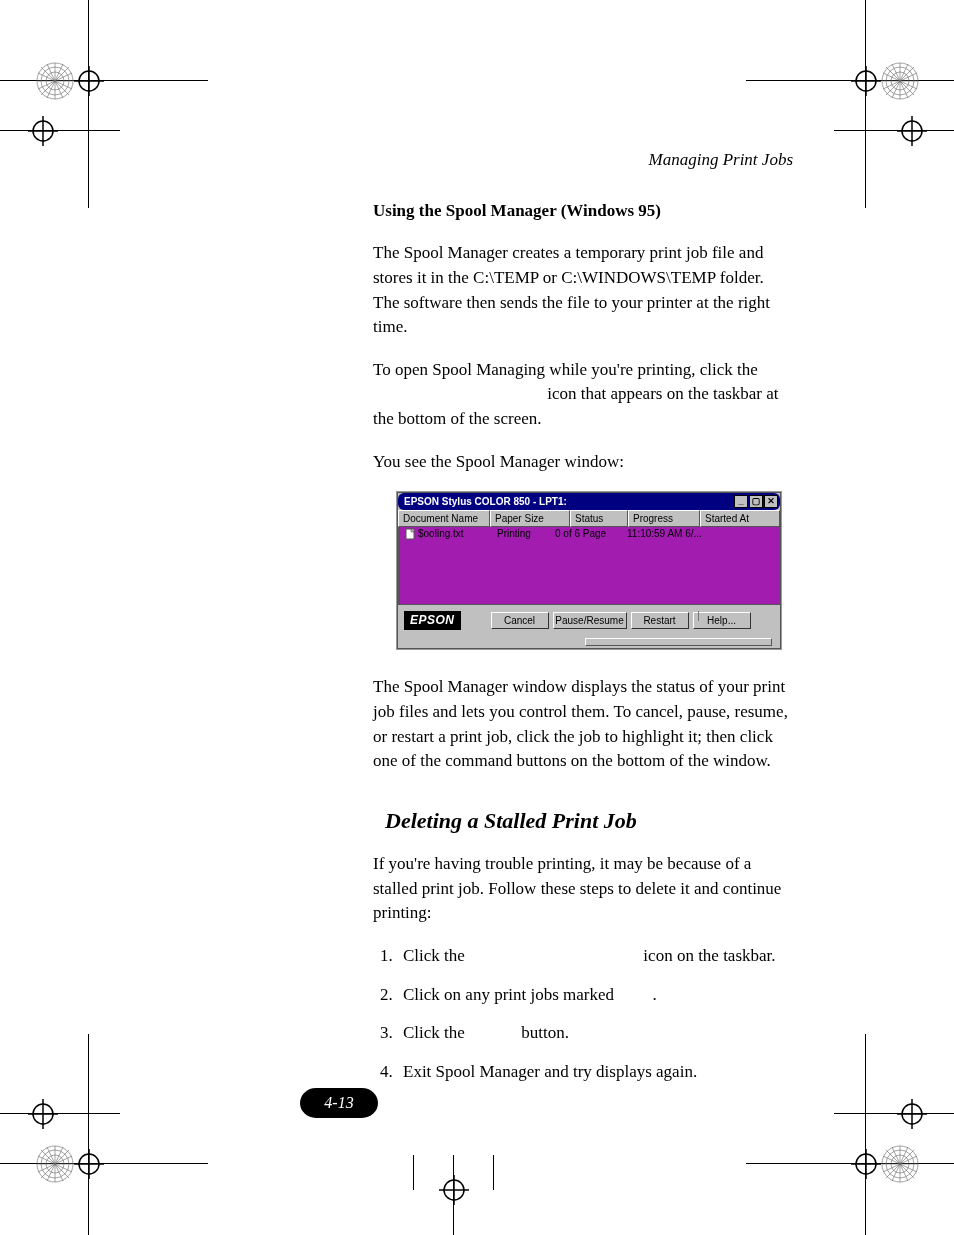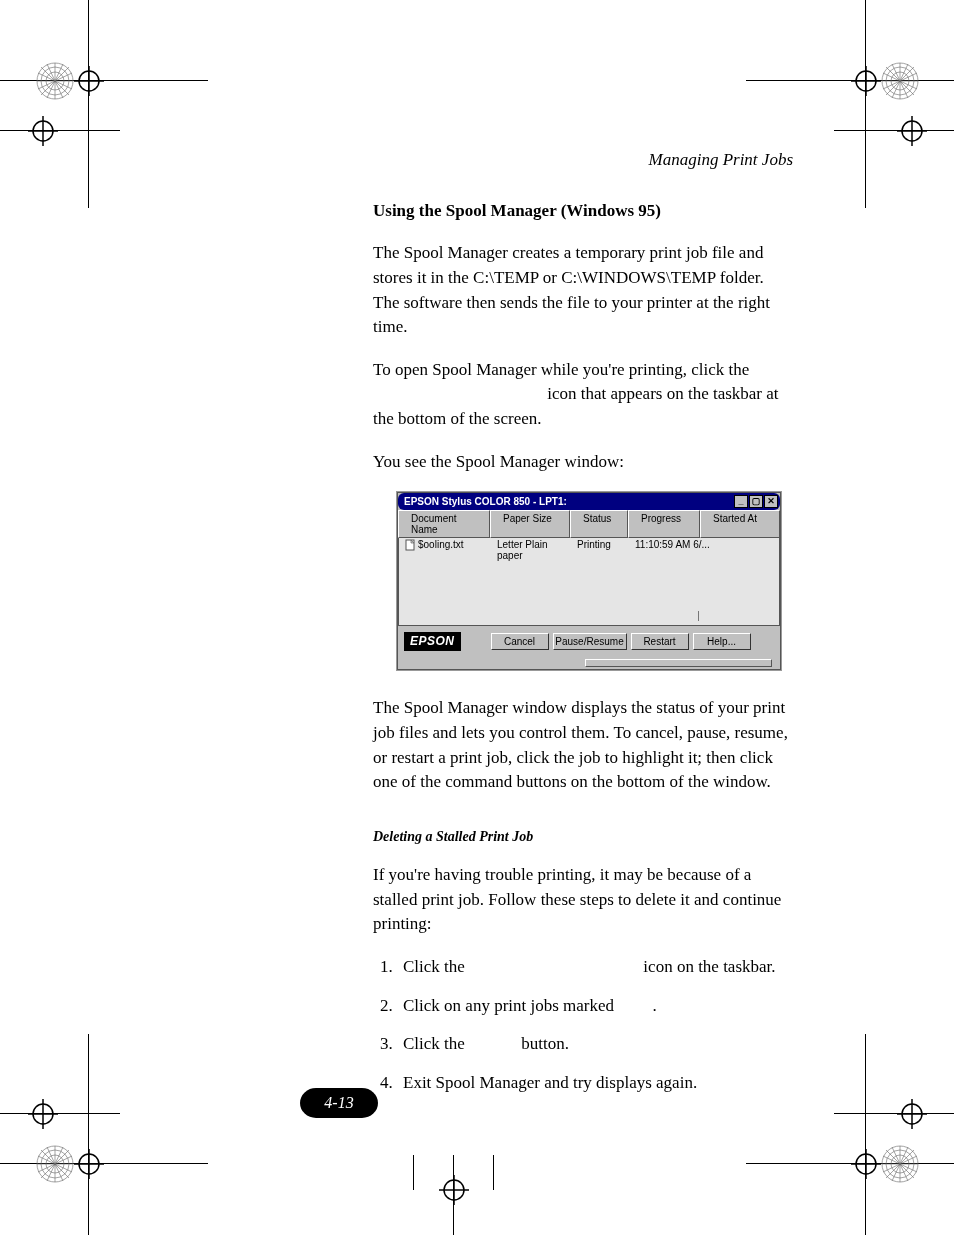--- a/index.html
+++ b/index.html
@@ -39,22 +39,22 @@
     line-height: 1.25;
   }
   p.body {
     font-size: 17px;
     line-height: 1.45;
     margin: 0 0 18px 0;
   }
   h2.subhead {
     font-style: italic;
     font-weight: bold;
-    font-size: 14px;
-    margin: 34px 0 18px 0;
+    font-size: 22px;
+    margin: 34px 0 18px 12px;
   }
   ol.steps {
     font-size: 17px;
     line-height: 1.45;
     padding-left: 24px;
     margin: 0;
   }
   ol.steps li { margin-bottom: 14px; padding-left: 6px; }
   .page-number-lozenge {
     position: absolute;
@@ -88,27 +88,27 @@
     align-items: center;
     padding: 2px 2px 2px 6px;
     font-size: 10px;
     font-weight: bold;
     border-radius: 6px;
   }
   .sw-title-btns { display: flex; gap: 0; }
   .sw-tb { width: 14px; height: 13px; background: #c0c0c0; border: 1px solid #000; box-sizing: border-box; display: flex; align-items: center; justify-content: center; font-size: 9px; color:#000; line-height:1; }
   .sw-tb + .sw-tb { margin-left: 1px; }
   .sw-headers { display: flex; background: #c0c0c0; }
-  .sw-h { border: 1px solid; border-color: #fff #555 #555 #fff; padding: 2px 12px; box-sizing: border-box; font-size: 10px; }
+  .sw-h { border: 1px solid; border-color: #fff #555 #555 #fff; padding: 2px 4px; box-sizing: border-box; font-size: 10px; }
   .sw-h.dn { width: 92px; }
   .sw-h.ps { width: 80px; }
   .sw-h.st { width: 58px; }
   .sw-h.pr { width: 72px; }
   .sw-h.sa { flex: 1; }
-  .sw-list { background: #e5e5e5; height: 88px; display: flex; font-size: 10px; padding: 1px 0 0 2px; box-sizing: border-box; border: 1px solid #555; border-top: none; }
+  .sw-list { background: #a21caf; height: 78px; display: flex; font-size: 10px; padding: 1px 0 0 2px; box-sizing: border-box; border: 1px solid #555; border-top: none; }
   .sw-c { box-sizing: border-box; padding: 0 4px; }
   .sw-c.dn { width: 92px; display:flex; align-items:flex-start; gap:2px;}
   .sw-c.ps { width: 80px; }
   .sw-c.st { width: 58px; }
   .sw-c.pr { width: 72px; }
   .sw-c.sa { flex: 1; }
   .sw-doc-icon { width:11px; height:12px; display:inline-block; }
   .sw-bottom { display: flex; align-items: center; padding: 6px 6px 8px 6px; gap: 30px; }
   .sw-logo { background:#000; color:#fff; font-style: italic; font-weight: bold; font-size: 12px; padding: 2px 6px 3px 6px; letter-spacing: 0.5px; }
   .sw-btns { display: flex; gap: 4px; }
@@ -279,21 +279,21 @@
   </div>
 
 <div class="page">
   <p class="running-head">Managing Print Jobs</p>
 
   <h1 class="section-title">Using the Spool Manager (Windows 95)</h1>
 
   <p class="body">The Spool Manager creates a temporary print job file and stores it in the C:\TEMP or C:\WINDOWS\TEMP folder. The software then sends the file to your printer at the right time.</p>
 
   <p class="body">
-    <span>To open Spool Manager while you're printing, click the</span>
+    <span>To open Spool Managing while you're printing, click the</span>
     <span style="display:inline-block; width:170px;"></span>
     <span>icon that appears on the taskbar at the bottom of the screen.</span>
   </p>
 
   <p class="body">You see the Spool Manager window:</p>
 
   <div class="spool-window">
     <div class="sw-title">
       <span>EPSON Stylus COLOR 850 - LPT1:</span>
       <span class="sw-title-btns">
@@ -310,22 +310,22 @@
       <div class="sw-h sa">Started At</div>
     </div>
     <div class="sw-list">
       <div class="sw-c dn">
         <span class="sw-doc-icon"><svg viewBox="0 0 11 12">
               <rect x="1" y="1" width="8" height="10" fill="#fff" stroke="#555" stroke-width="1"></rect>
               <path d="M6 1 L9 4 L6 4 Z" fill="#ccc" stroke="#555" stroke-width="0.6"></path>
             </svg></span>
         <span>$ooling.txt</span>
       </div>
-      <div class="sw-c ps">Letter Plain paper</div>
       <div class="sw-c st">Printing</div>
+      <div class="sw-c pr">0 of 6 Page</div>
       <div class="sw-c sa">11:10:59 AM 6/...</div>
     </div>
     <div class="sw-bottom">
       <span class="sw-logo">EPSON</span>
       <span class="sw-btns">
         <span class="sw-btn">Cancel</span>
         <span class="sw-btn pause">Pause/Resume</span>
         <span class="sw-btn">Restart</span>
         <span class="sw-btn">Help...</span>
       </span>

